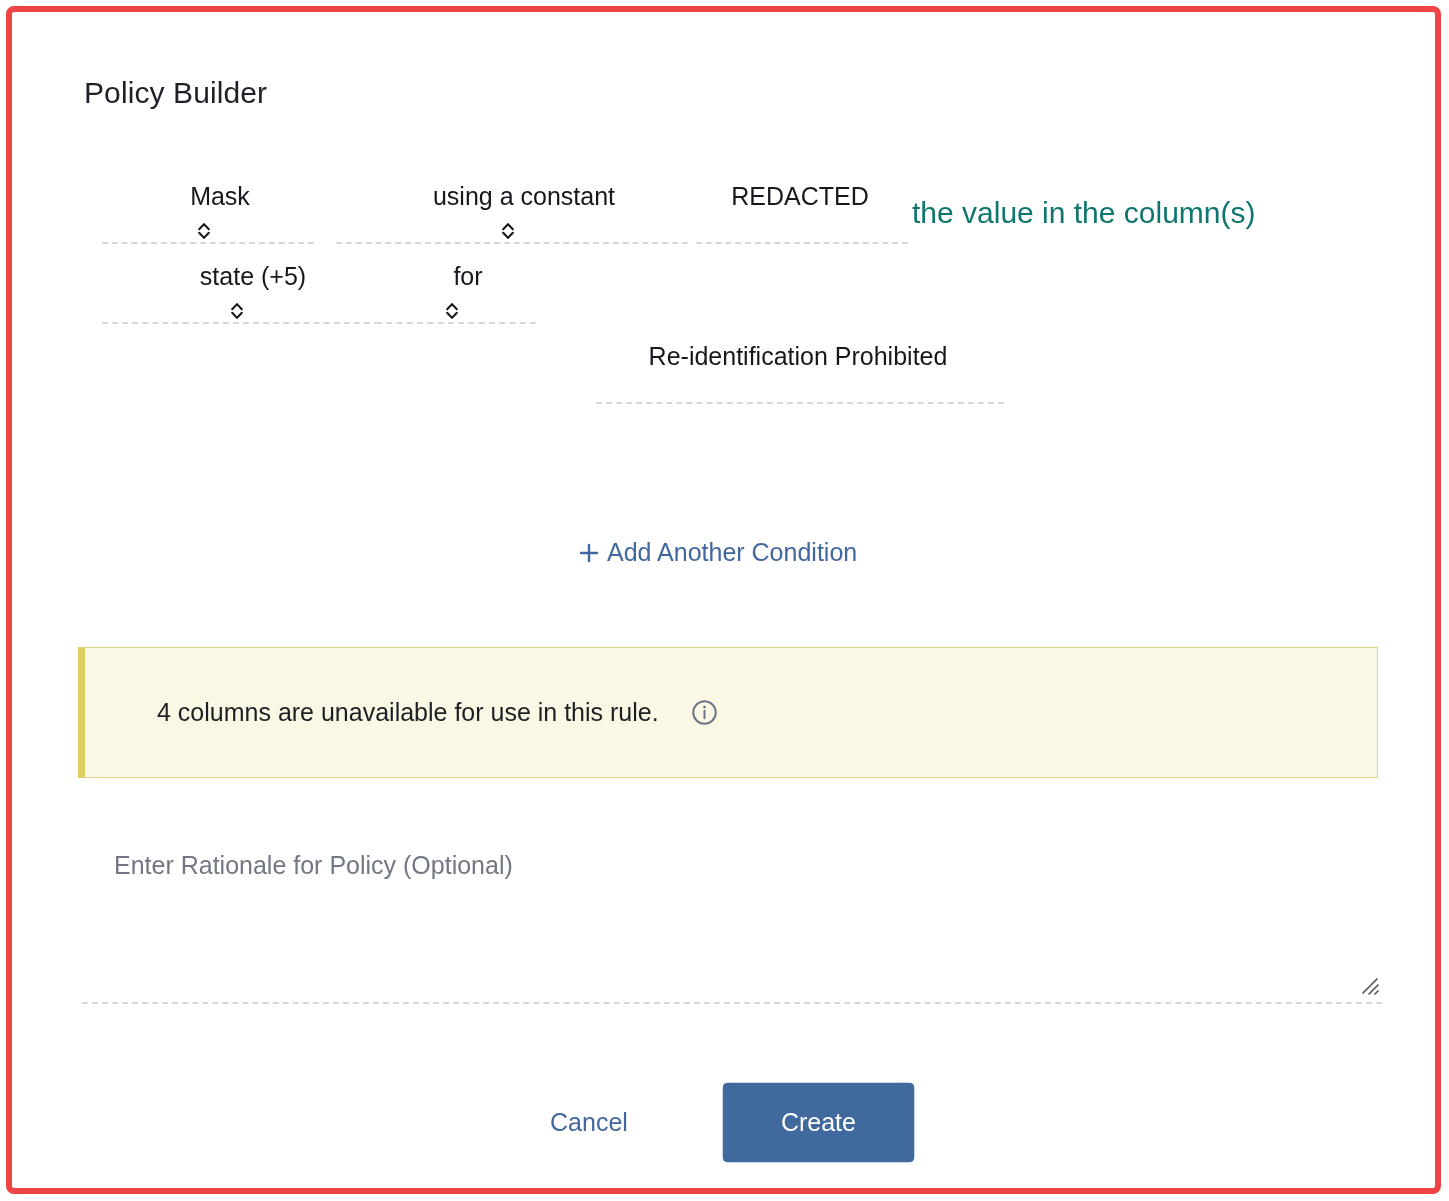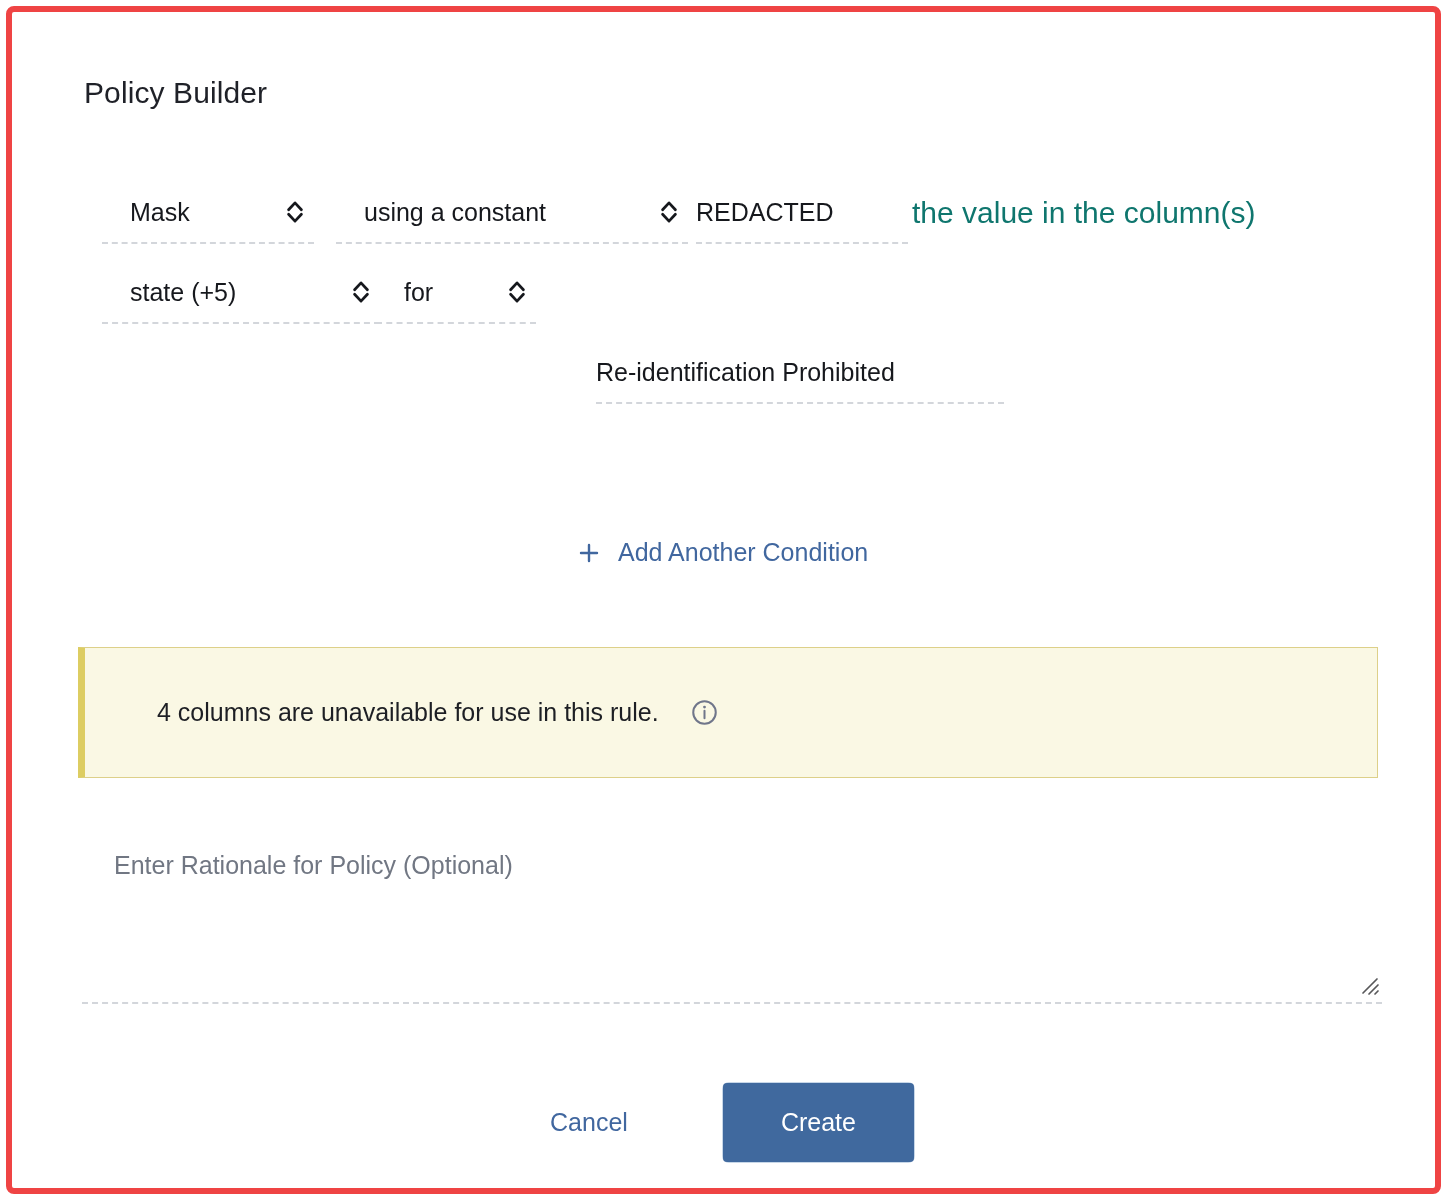--- a/index.html
+++ b/index.html
@@ -53,31 +53,32 @@
   
   .token {
     position: absolute;
     box-sizing: border-box;
     height: 62px;
     border-bottom: 2px dashed #d3d6db;
     display: flex;
     align-items: center;
     justify-content: space-between;
     padding: 0 4px 0 0;
+    flex-direction: column;
   }
   .token .tok-text {
     font-size: 25px;
     color: #16181d;
     white-space: nowrap;
     padding-left: 28px;
   }
   .token.center-text .tok-text {
     padding-left: 0;
     width: 100%;
-    text-align: left;
+    text-align: center;
   }
   .token .chev {
     width: 22px;
     height: 30px;
     flex: 0 0 22px;
     margin-right: 4px;
   }
 
   
   .static-text {
@@ -108,21 +109,21 @@
   
   #tok-purpose     { left: 512px; top: 0; width: 408px; }
 
   
   .add-condition {
     position: absolute;
     left: 555px;
     top: 518px;
     display: flex;
     align-items: center;
-    gap: 17px;
+    gap: 6px;
     background: none;
     border: none;
     padding: 8px 10px;
     cursor: pointer;
     font-family: inherit;
   }
   .add-condition .plus-icon {
     width: 24px;
     height: 24px;
     display: block;

